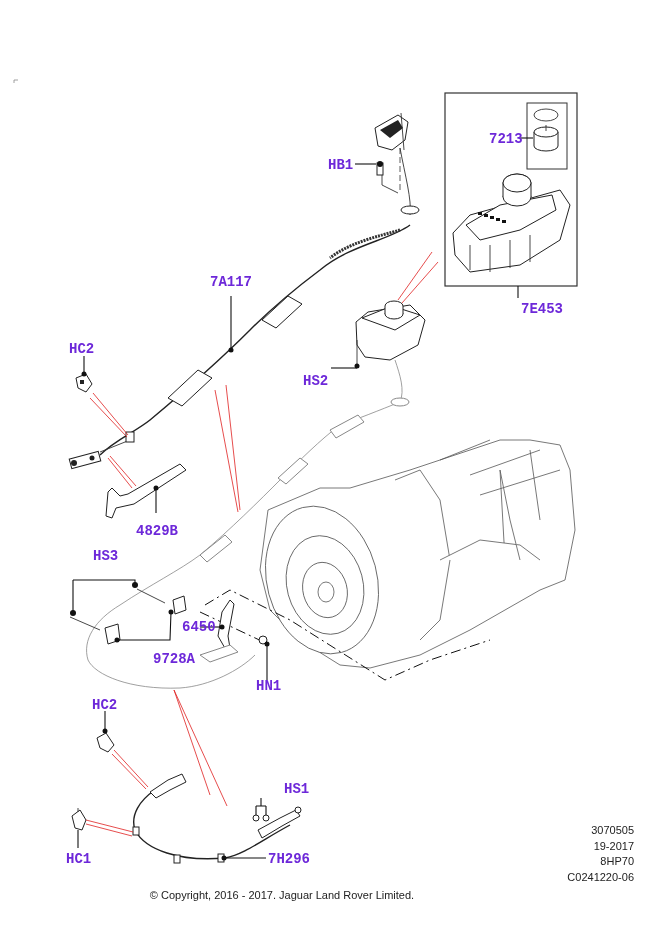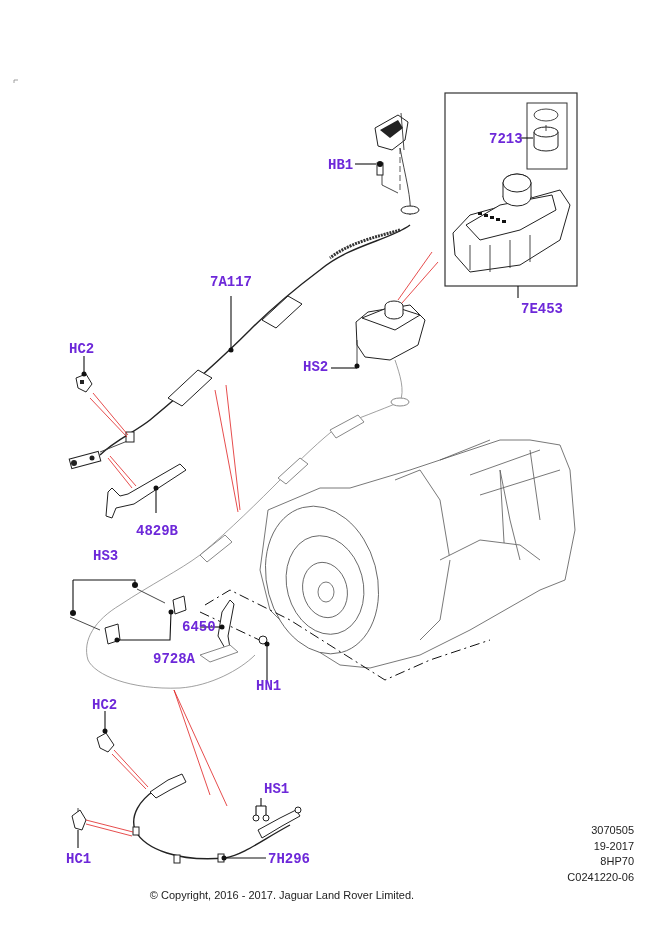--- a/index.html
+++ b/index.html
@@ -186,28 +186,28 @@
   </g>
   <line x1="78" y1="830" x2="78" y2="848" class="lead"></line>
   <path d="M86 820 L133 832 M86 824 L132 836" class="red"></path>
 </svg>
 
 <div class="callout" style="left:328px;top:158px;">HB1</div>
 <div class="callout" style="left:489px;top:132px;">7213</div>
 <div class="callout" style="left:521px;top:302px;">7E453</div>
 <div class="callout" style="left:210px;top:275px;">7A117</div>
 <div class="callout" style="left:69px;top:342px;">HC2</div>
-<div class="callout" style="left:303px;top:360px;">HS2</div>
+<div class="callout" style="left:303px;top:374px;">HS2</div>
 <div class="callout" style="left:136px;top:524px;">4829B</div>
 <div class="callout" style="left:93px;top:549px;">HS3</div>
 <div class="callout" style="left:182px;top:620px;">6450</div>
 <div class="callout" style="left:153px;top:652px;">9728A</div>
 <div class="callout" style="left:256px;top:679px;text-align:center;">HN1</div>
 <div class="callout" style="left:92px;top:698px;">HC2</div>
-<div class="callout" style="left:246px;top:782px;padding-left:18px;">HS1</div>
+<div class="callout" style="left:266px;top:782px;padding-left:18px;">HS1</div>
 <div class="callout" style="left:66px;top:852px;">HC1</div>
 <div class="callout" style="left:268px;top:852px;">7H296</div>
 
 <div class="meta-block">
   <div>3070505</div>
   <div>19-2017</div>
   <div>8HP70</div>
   <div>C0241220-06</div>
 </div>
 

